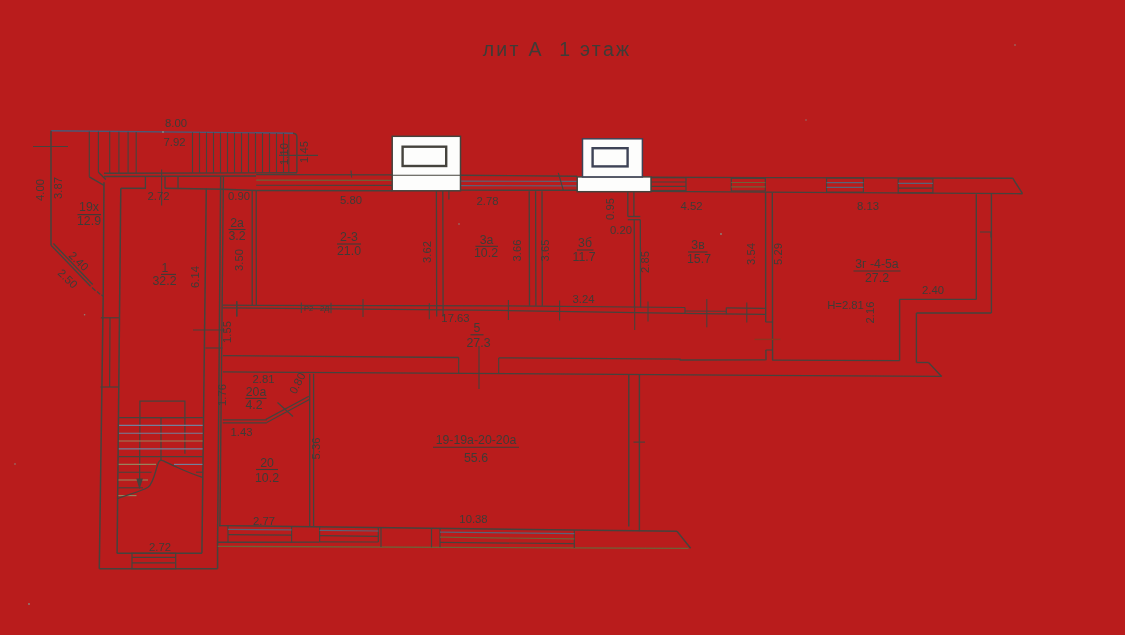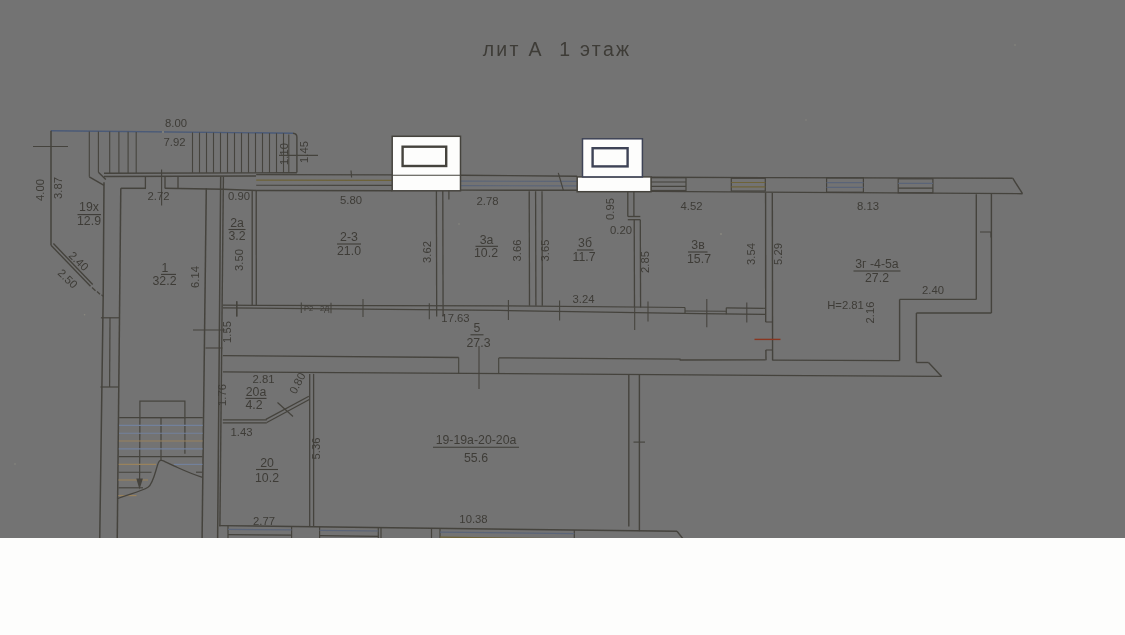--- a/index.html
+++ b/index.html
@@ -1,16 +1,16 @@
 <!DOCTYPE html>
 <html><head>
 <meta charset="utf-8">
 <style>
   html,body{margin:0;padding:0;background:#fdfdfc;}
-  .page{position:relative;width:1125px;height:538px;background:#737373;overflow:hidden;}
+  .page{position:relative;width:1125px;height:635px;background:#b91c1c;overflow:hidden;}
   svg{position:absolute;left:0;top:0;}
   text{font-family:"Liberation Sans", sans-serif;fill:#3e3c37;}
   .dim{font-size:11.3px;}
   .room{font-size:12.3px;}
   .ttl{font-size:19.5px;letter-spacing:2.3px;}
   .sm{font-size:7.5px;}
 </style>
 </head>
 <body>
 <div class="page">

